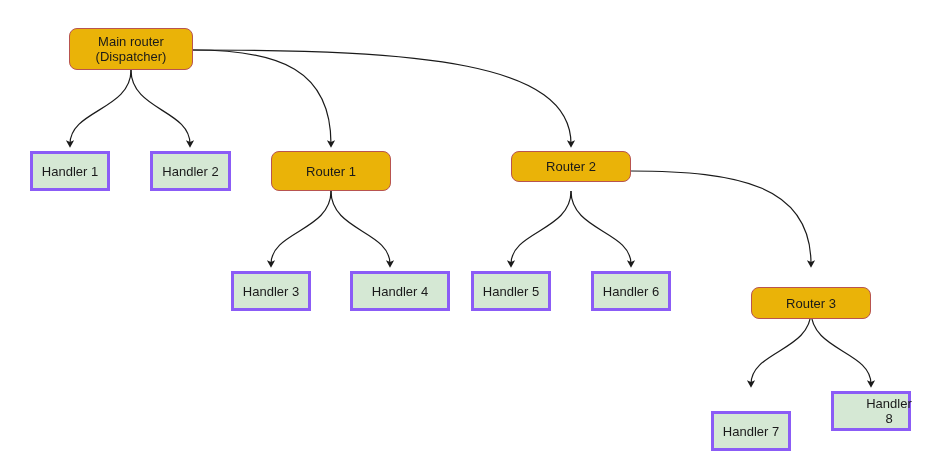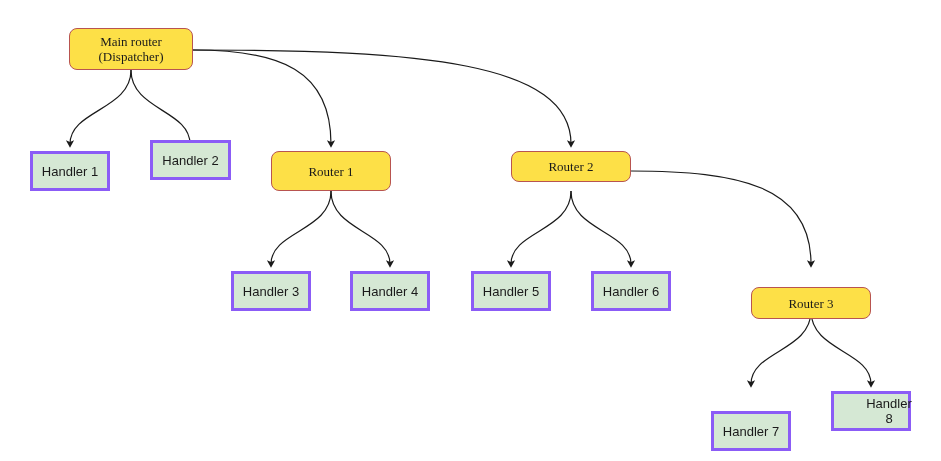--- a/index.html
+++ b/index.html
@@ -30,24 +30,23 @@
     align-items: center;
     justify-content: center;
     text-align: center;
     font-size: 13px;
     line-height: 15px;
     color: #1a1a1a;
     white-space: pre-line;
     z-index: 2;
   }
   .node.router {
-    background: #fde047;
+    background: #eab308;
     border: 1px solid #b85450;
     border-radius: 8px;
-    font-family: Liberation Serif, serif;
   }
   .node.handler {
     background: #d5e8d4;
     border: 3px solid #8b5cf6;
     border-radius: 0px;
   }
 </style>
 </head>
 <body>
 
@@ -71,25 +70,25 @@
         <path d="M 631 171 C 740 171 811 186 811 264" fill="none" stroke="#1a1a1a" stroke-width="1.2" marker-end="url(#arrowhead)"></path>
         <path d="M 811 311 C 811 351 751 351 751 384" fill="none" stroke="#1a1a1a" stroke-width="1.2" marker-end="url(#arrowhead)"></path>
         <path d="M 811 311 C 811 351 871 351 871 384" fill="none" stroke="#1a1a1a" stroke-width="1.2" marker-end="url(#arrowhead)"></path>
       </g>
   </svg>
 
   <div id="nodes-group">
       <div class="node router" style="left: 69px; top: 28px; width: 124px; height: 42px;"><span>Main router
 (Dispatcher)</span></div>
       <div class="node handler" style="left: 30px; top: 151px; width: 80px; height: 40px;"><span>Handler 1</span></div>
-      <div class="node handler" style="left: 150px; top: 140px; width: 81px; height: 40px;"><span>Handler 2</span></div>
+      <div class="node handler" style="left: 150px; top: 151px; width: 81px; height: 40px;"><span>Handler 2</span></div>
       <div class="node router" style="left: 271px; top: 151px; width: 120px; height: 40px;"><span>Router 1</span></div>
       <div class="node router" style="left: 511px; top: 151px; width: 120px; height: 31px;"><span>Router 2</span></div>
       <div class="node handler" style="left: 231px; top: 271px; width: 80px; height: 40px;"><span>Handler 3</span></div>
-      <div class="node handler" style="left: 350px; top: 271px; width: 80px; height: 40px;"><span>Handler 4</span></div>
+      <div class="node handler" style="left: 350px; top: 271px; width: 100px; height: 40px;"><span>Handler 4</span></div>
       <div class="node handler" style="left: 471px; top: 271px; width: 80px; height: 40px;"><span>Handler 5</span></div>
       <div class="node handler" style="left: 591px; top: 271px; width: 80px; height: 40px;"><span>Handler 6</span></div>
       <div class="node router" style="left: 751px; top: 287px; width: 120px; height: 32px; align-items: center;"><span>Router 3</span></div>
       <div class="node handler" style="left: 711px; top: 411px; width: 80px; height: 40px;"><span>Handler 7</span></div>
       <div class="node handler" style="left: 831px; top: 391px; width: 80px; height: 40px; padding-left: 36px;"><span>Handler 8</span></div>
     </div>
 
 </div>
 
 </body></html>

